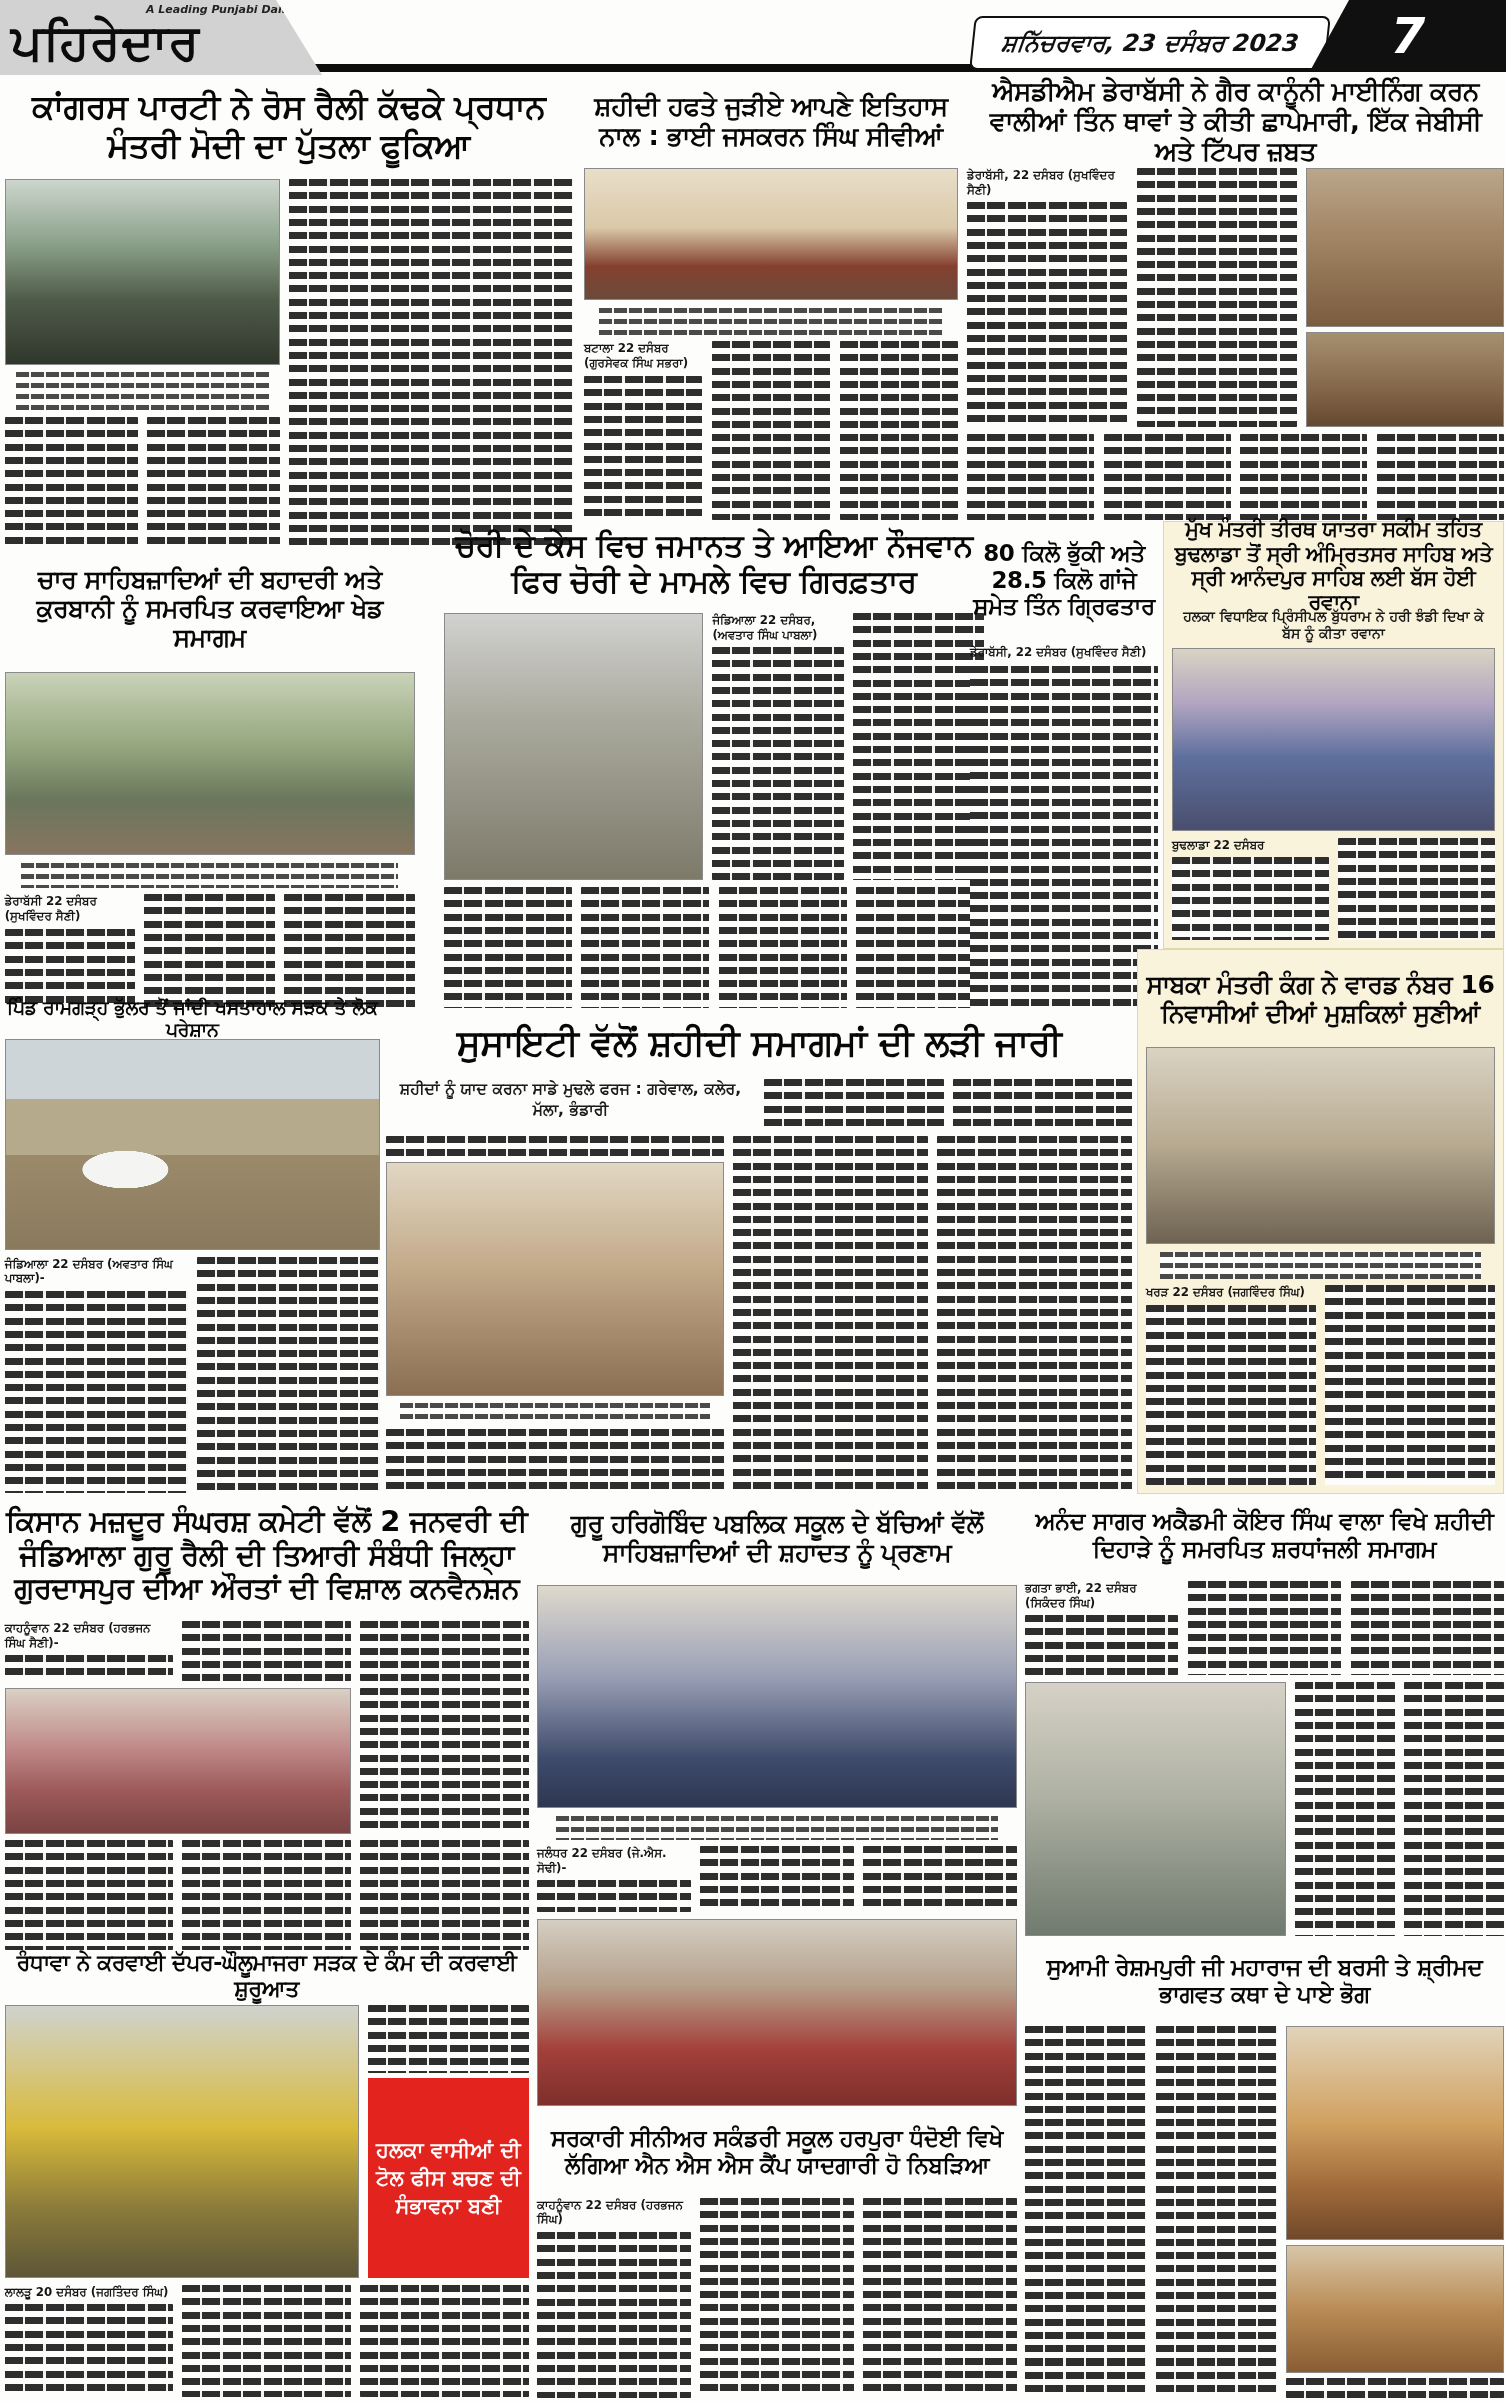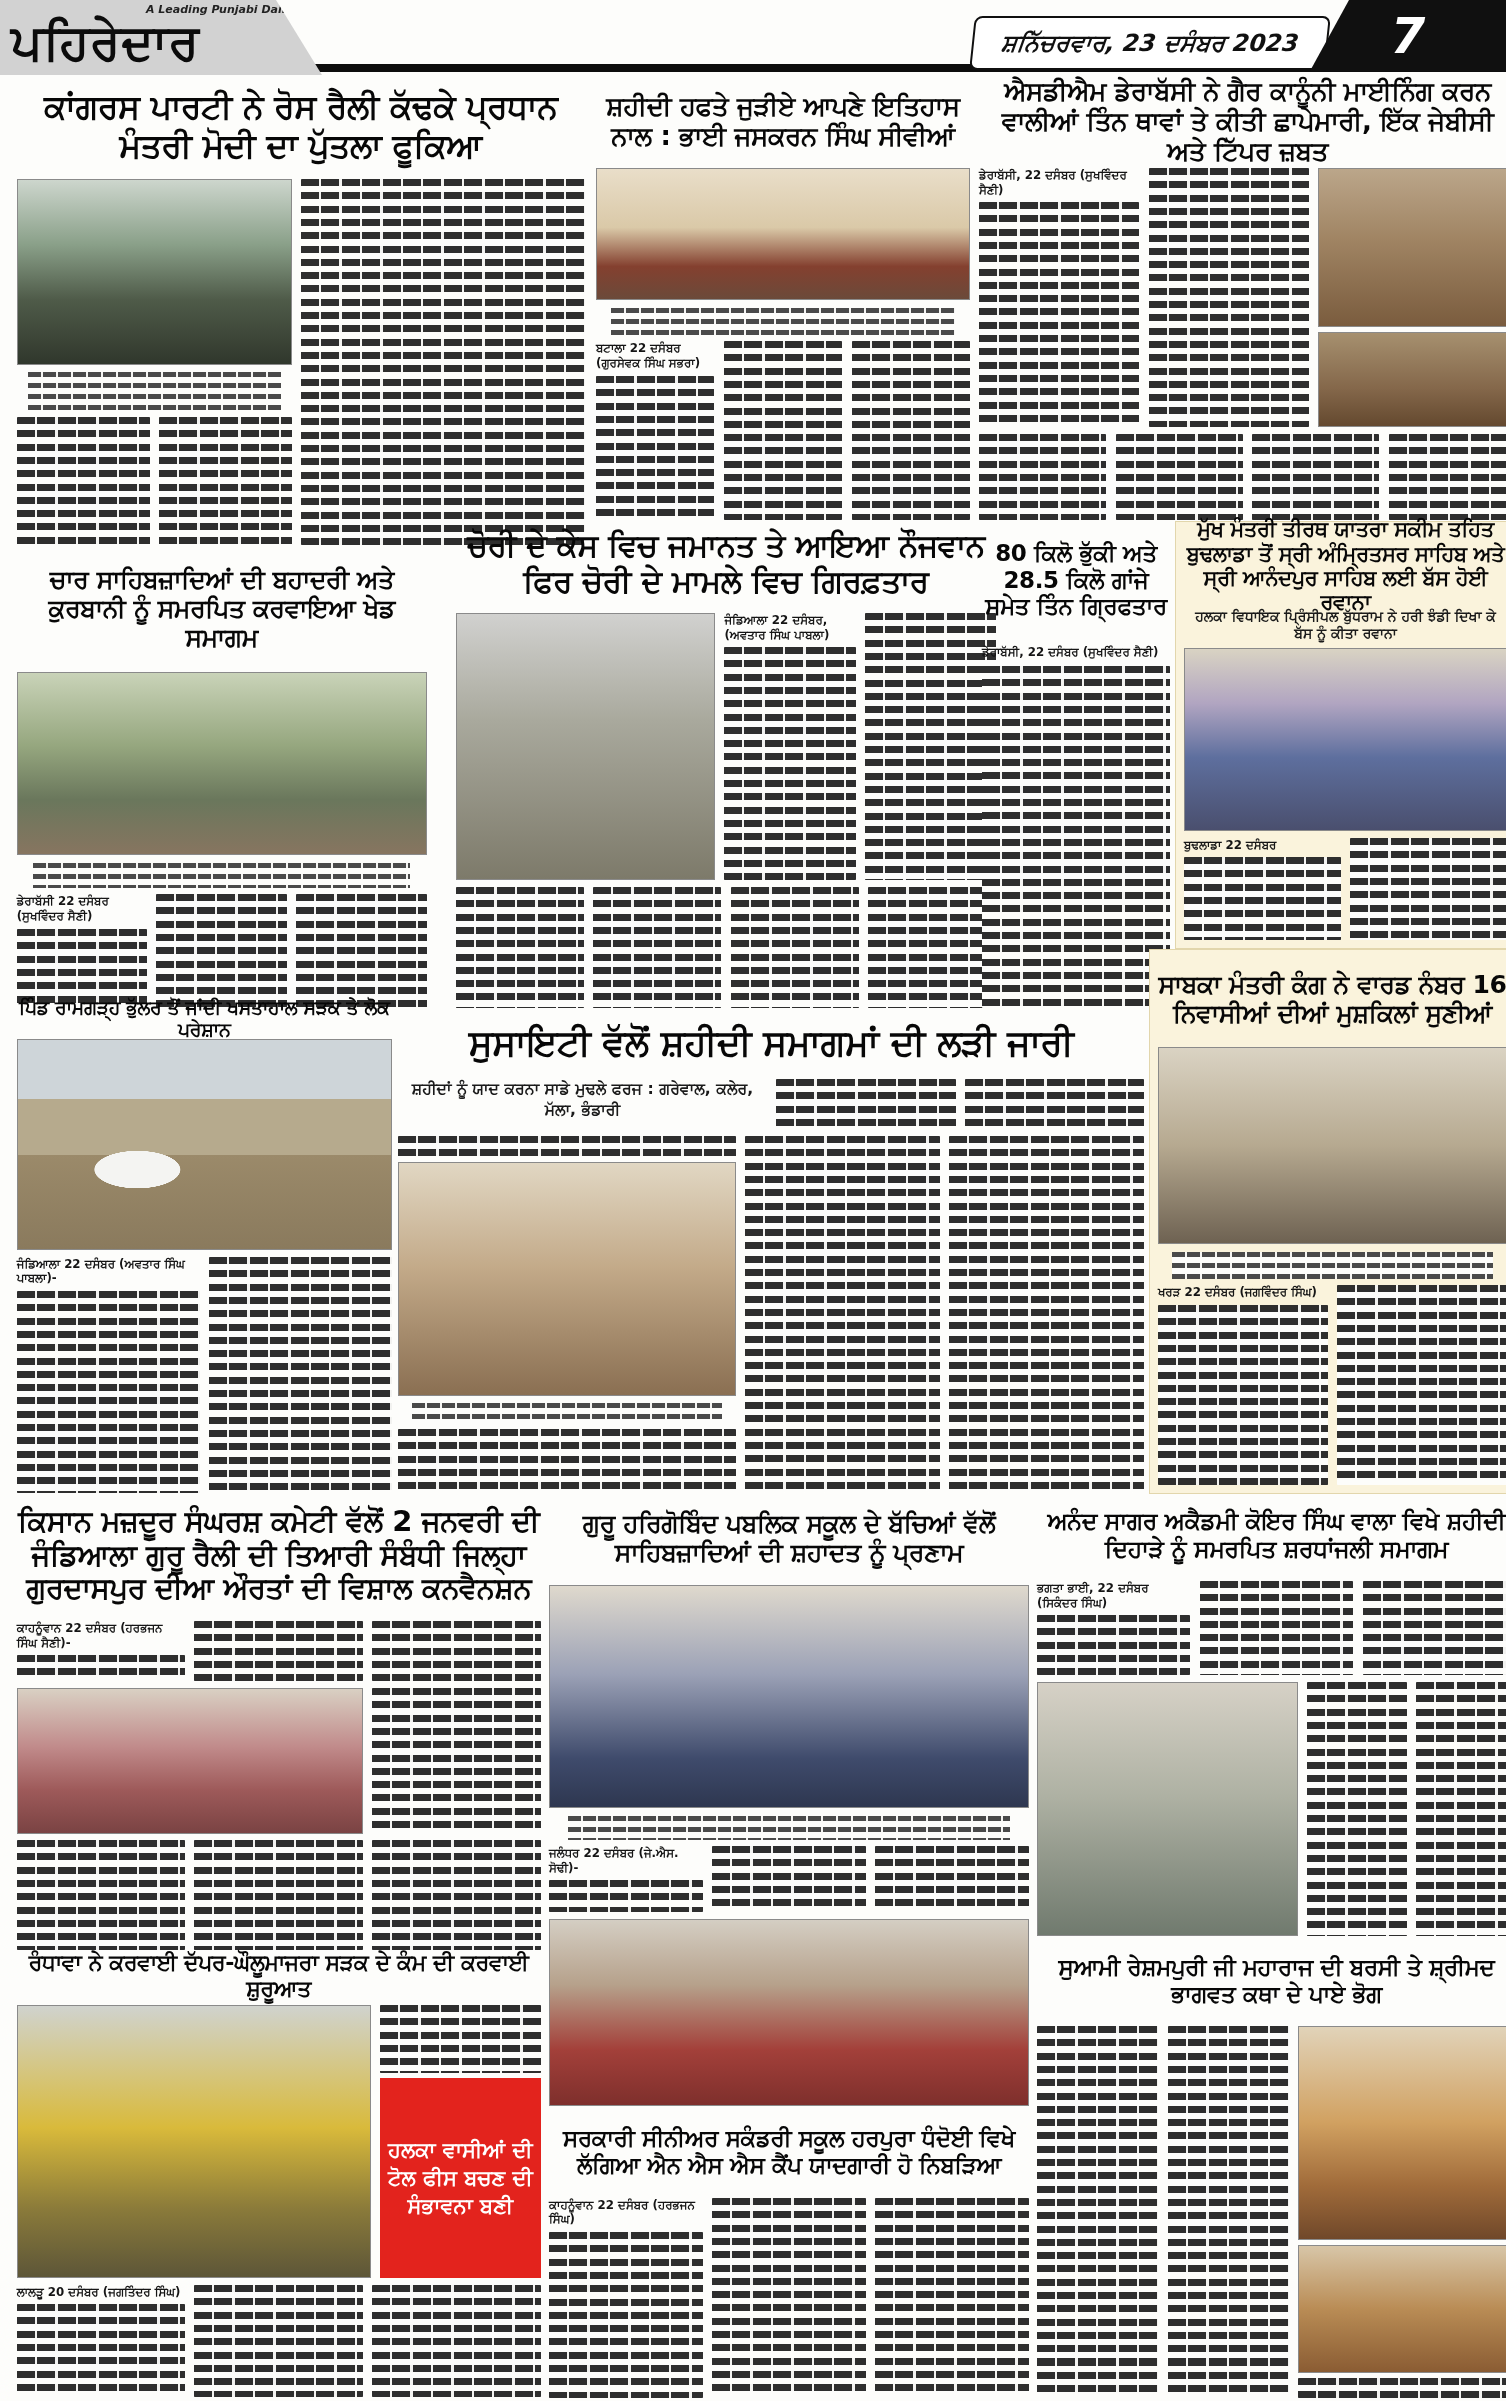--- a/index.html
+++ b/index.html
@@ -15,21 +15,21 @@
              letter-spacing:0.8px;color:#0b0b0b;}
   .tagline{position:absolute;left:146px;top:3.1px;font-size:11px;font-weight:bold;
            font-style:italic;color:#222;}
   .datebox{position:absolute;left:972px;top:15.7px;width:352px;height:50px;border:2.4px solid #101010;
            border-radius:7.9px;background:#fff;transform:skewX(-6deg);display:flex;align-items:center;
            justify-content:center;font-size:23.6px;font-weight:bold;font-style:italic;}
   .pageno{position:absolute;right:0;top:0;width:196px;height:71px;background:#101010;
           clip-path:polygon(39px 0,100% 0,100% 100%,0 100%);color:#fff;display:flex;
           align-items:center;justify-content:center;font-size:50px;font-weight:bold;font-style:italic;}
   
-  .art{position:absolute;display:flex;flex-direction:column;gap:6.3px;margin-left:12px;}
+  .art{position:absolute;display:flex;flex-direction:column;gap:6.3px;}
   .hl{font-weight:bold;text-align:center;line-height:1.16;color:#070707;margin:0;
       display:flex;align-items:center;justify-content:center;letter-spacing:-0.4px;}
   .sub{font-weight:bold;text-align:center;color:#1a1a1a;margin:0;}
   .r{display:flex;gap:9.4px;min-height:0;}
   .c{flex:1;display:flex;flex-direction:column;gap:4.7px;min-width:0;}
   .tx{flex:1;min-height:20.4px;border-radius:0.8px;background-image:
       repeating-linear-gradient(to right, rgba(253,253,251,0) 0 18px, rgba(253,253,251,.95) 18px 20.4px),
       repeating-linear-gradient(to bottom, #2e2e2e 0 7px, #fdfdfb 7px 13.3px);}
   .cap{flex:0 0 auto;width:92%;margin:1.6px auto 0;background-image:
       repeating-linear-gradient(to right, rgba(253,253,251,0) 0 12.6px, rgba(253,253,251,.95) 12.6px 15px),

